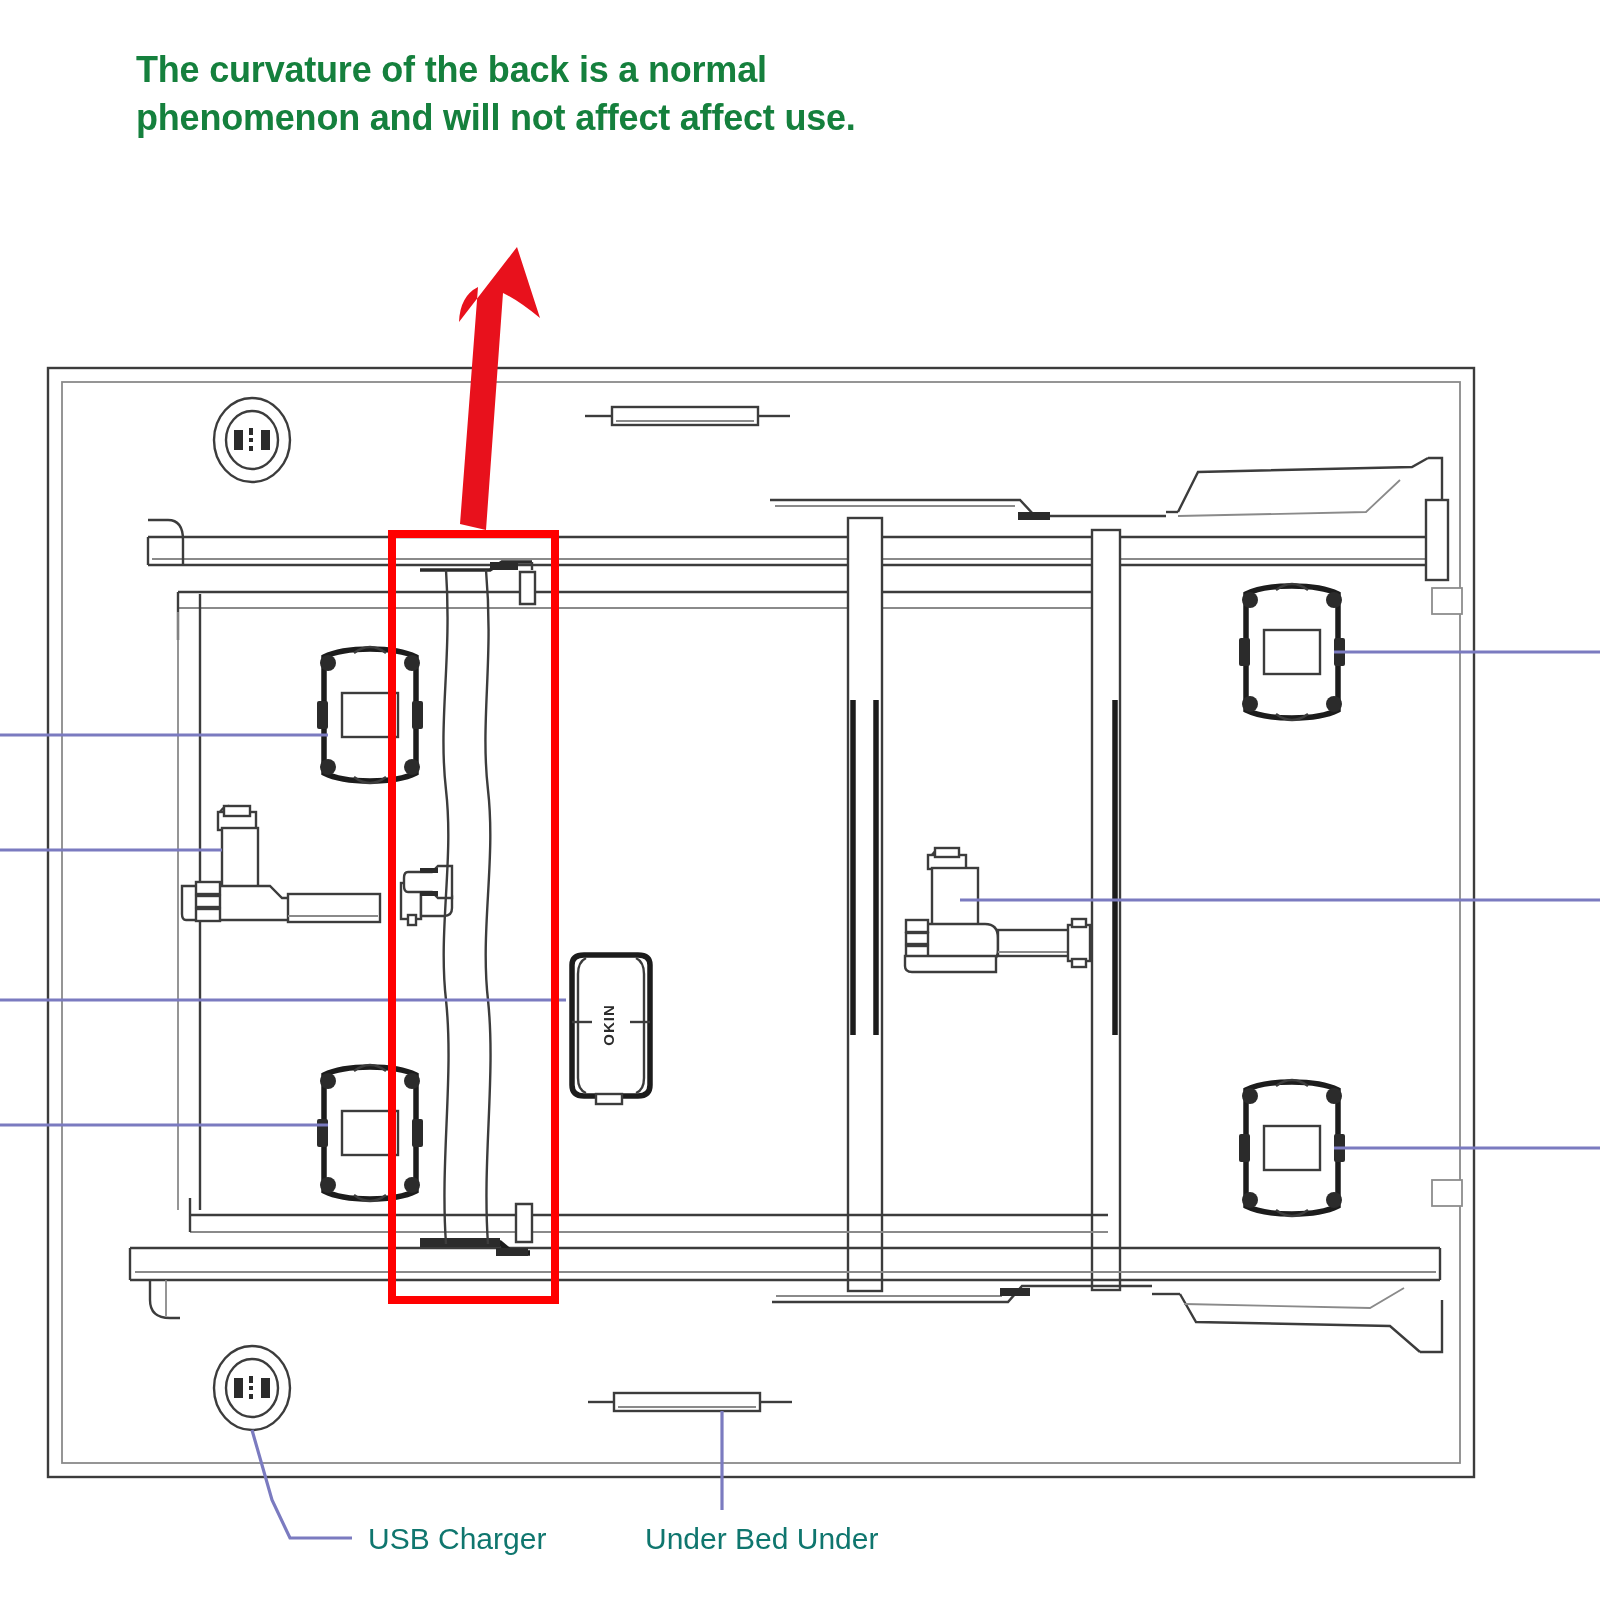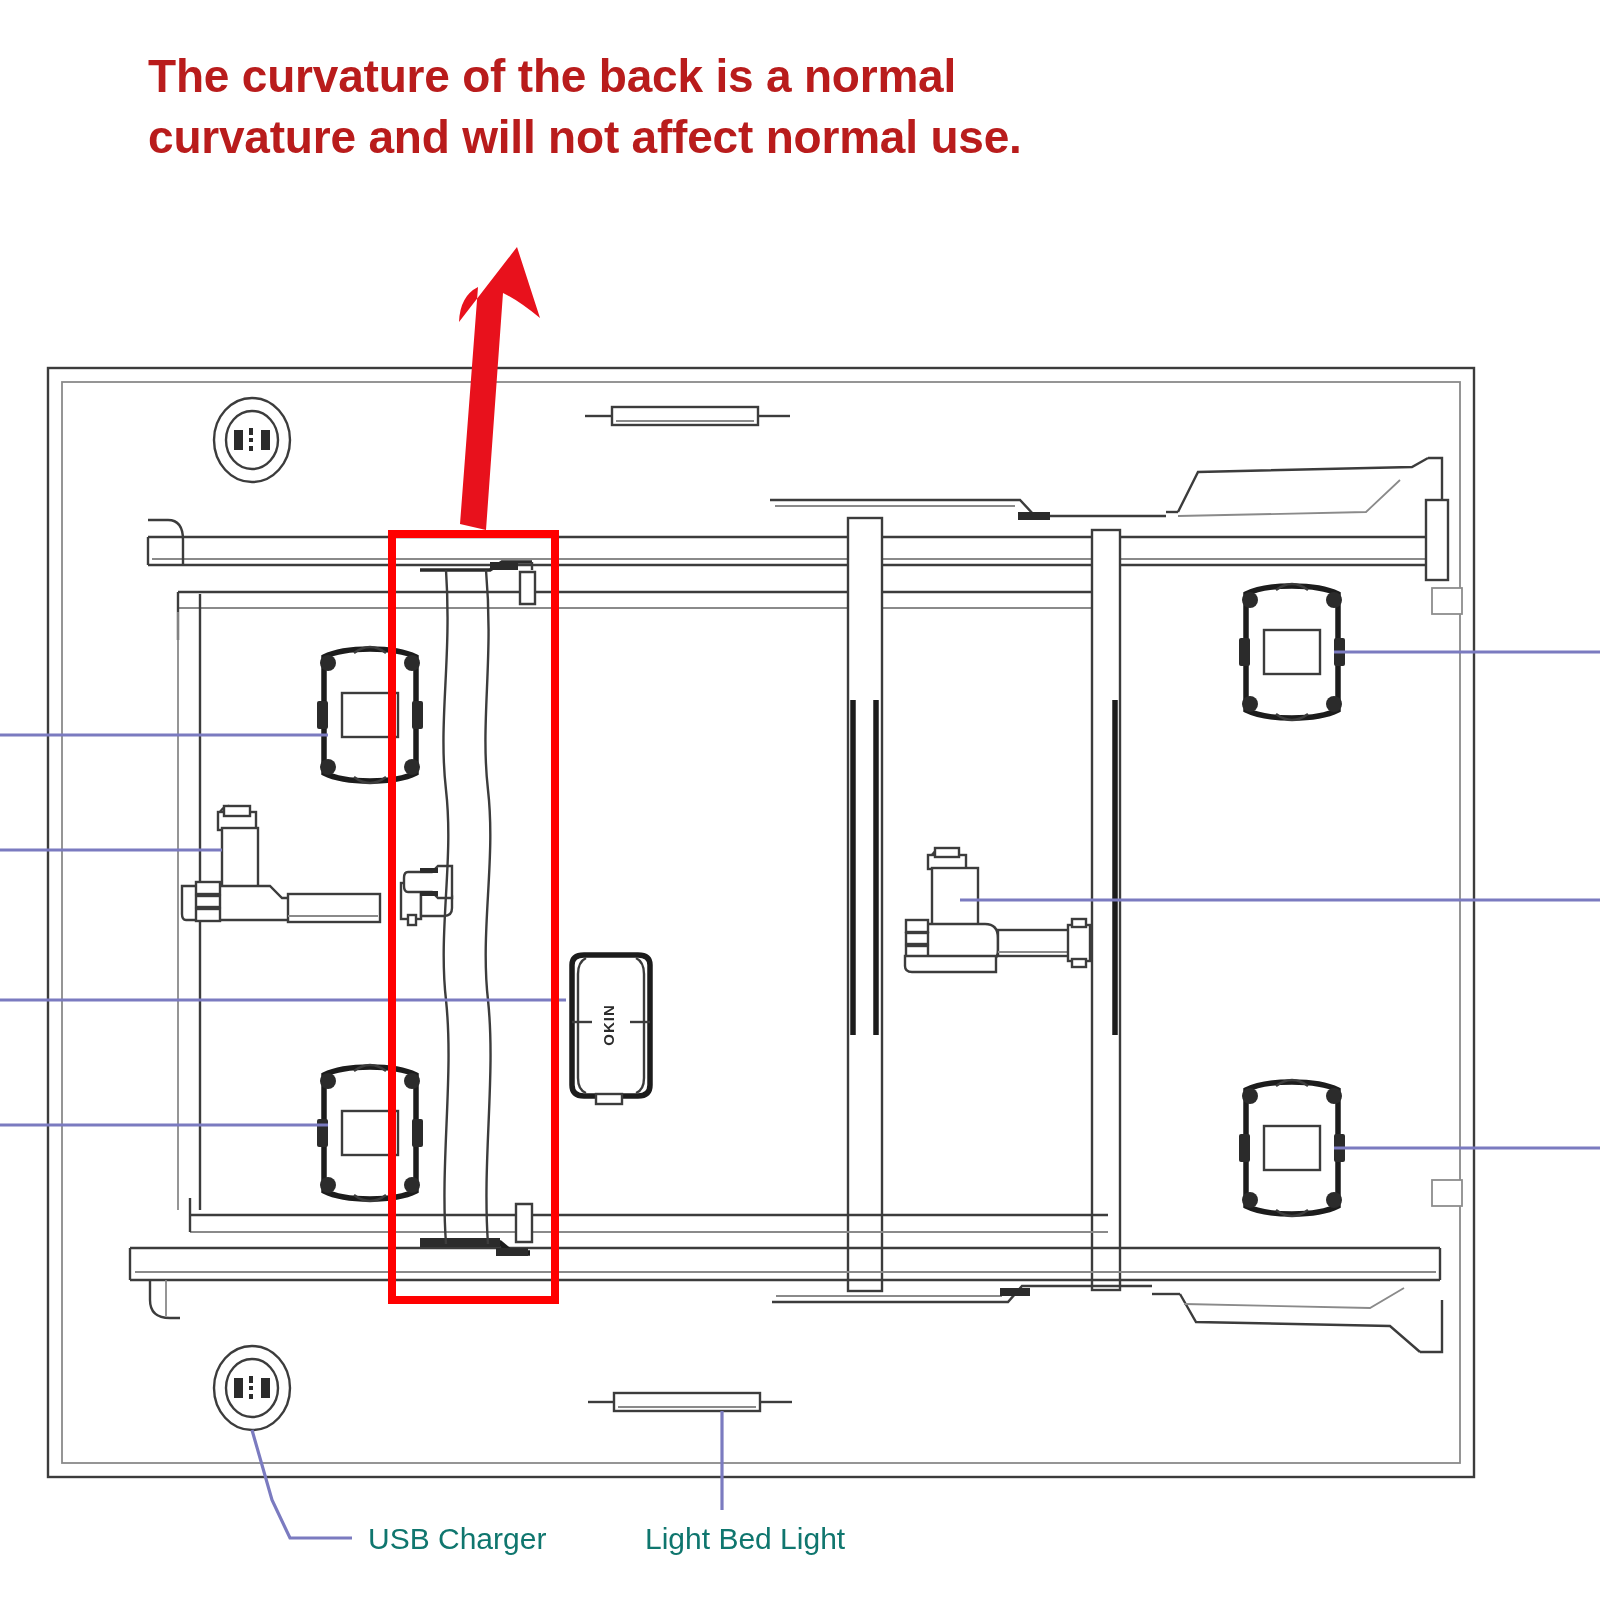--- a/index.html
+++ b/index.html
@@ -17,26 +17,26 @@
   }
   #stage {
     position: absolute;
     left: 0; top: 0;
     width: 1600px;
     height: 1600px;
     background: #ffffff;
   }
   .warn-text {
     position: absolute;
-    left: 148px;
+    left: 136px;
     top: 46px;
     width: 1260px;
-    color: #b91c1c;
+    color: #15803d;
     font-weight: bold;
-    font-size: 46px;
+    font-size: 36px;
     line-height: 1.32;
     letter-spacing: -0.2px;
     font-family: "Liberation Sans", sans-serif;
   }
   .warn-text .ln { display: block; }
   .svg-layer {
     position: absolute;
     left: 0; top: 0;
     width: 1600px;
     height: 1600px;
@@ -51,21 +51,21 @@
   #lbl-usb { left: 368px; top: 1522px; }
   #lbl-ubl { left: 645px; top: 1522px; }
 </style>
 </head>
 <body>
 
 <div id="stage">
 
   <div class="warn-text">
     <span class="ln">The curvature of the back is a normal</span>
-    <span class="ln">curvature and will not affect normal use.</span>
+    <span class="ln">phenomenon and will not affect affect use.</span>
   </div>
 
   <svg class="svg-layer" viewBox="0 0 1600 1600" xmlns="http://www.w3.org/2000/svg">
 
     <defs>
       <style>
         .ln    { fill:none; stroke:#3c3c3c; stroke-width:2.4; }
         .ln-th { fill:none; stroke:#2b2b2b; stroke-width:3.6; }
         .ln-lt { fill:none; stroke:#8a8a8a; stroke-width:1.8; }
         .ln-hv { fill:none; stroke:#1c1c1c; stroke-width:5.5; }
@@ -358,15 +358,15 @@
                  L460,524
                  L478,287
                  Q460,296 459,322
                  Z"></path>
       </g>
 
     </g>
   </svg>
 
   <div class="callout-label" id="lbl-usb">USB Charger</div>
-  <div class="callout-label" id="lbl-ubl">Light Bed Light</div>
+  <div class="callout-label" id="lbl-ubl">Under Bed Under</div>
 
 </div>
 
 </body></html>

